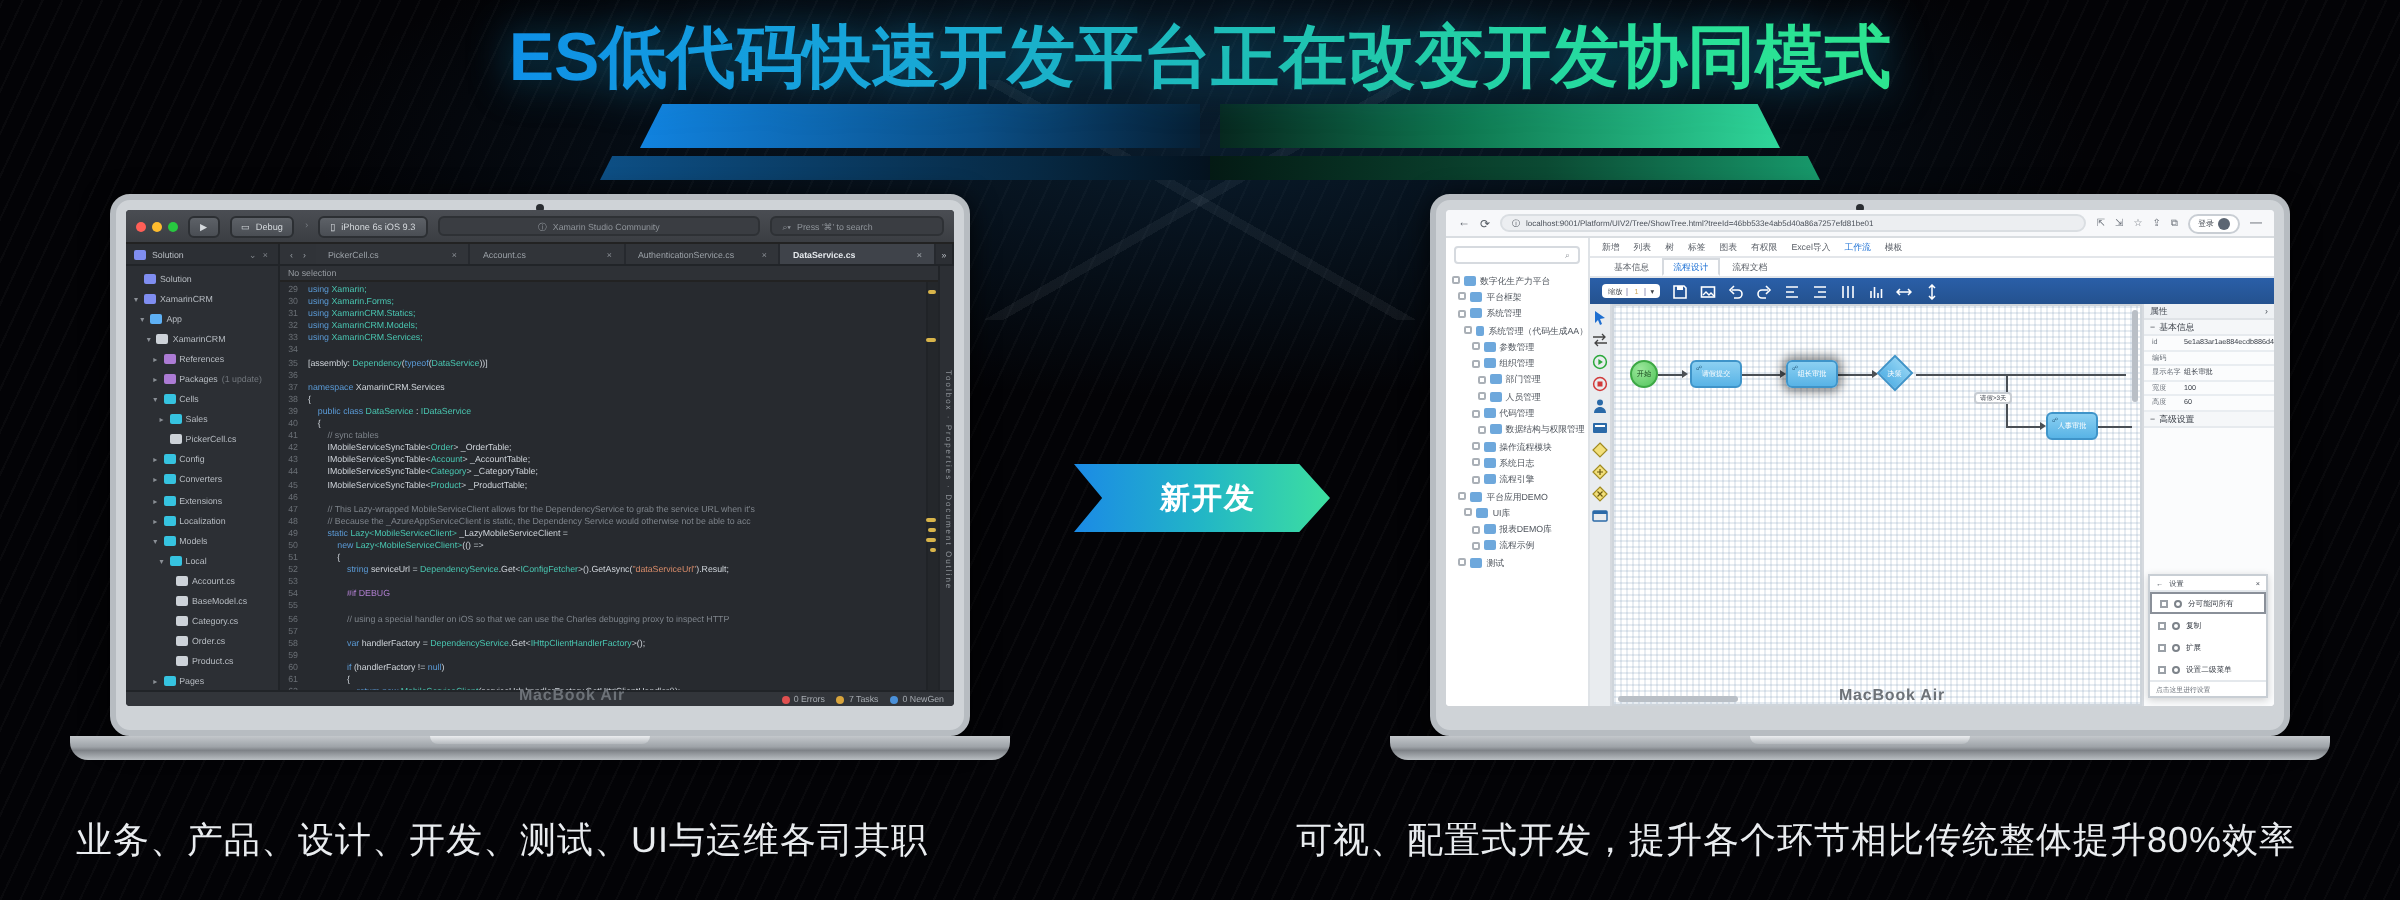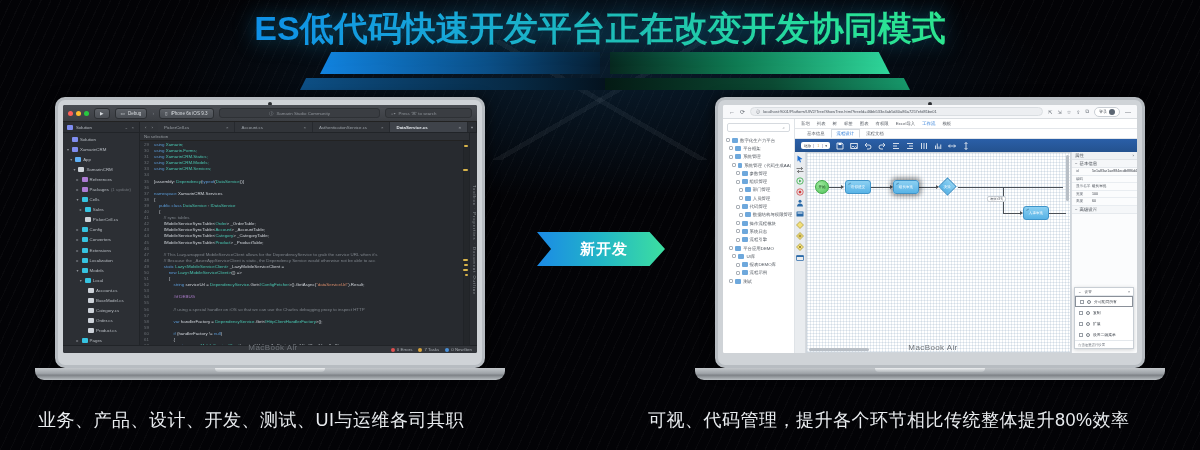--- a/index.html
+++ b/index.html
@@ -66,22 +66,22 @@
     padding:5px 5px 12px 5px;
     box-shadow:0 3px 14px rgba(0,0,0,.8);
     position:relative;
   }
   .camera {
     position:absolute; top:2px; left:50%; margin-left:-2px;
     width:4px; height:4px; border-radius:50%; background:#2a2d31;
   }
   .screen { background:#1f2126; border-radius:2px; overflow:hidden; height:248px; position:relative; }
   .brand {
-    position:absolute; bottom:1px; left:3px; width:100%;
-    text-align:center; font-size:8px; color:#6d7278; letter-spacing:.4px;
+    position:absolute; bottom:1px; left:16px; width:100%;
+    text-align:center; font-size:8px; color:#6d7278; letter-spacing:.4px;font-weight:bold;
   }
   .base {
     height:12px; margin:0 -20px;
     background:linear-gradient(180deg,#c3c7cb 0%, #9ea3a8 45%, #7e8287 60%, #b9bec2 100%);
     border-radius:0 0 9px 9px;
     position:relative;
   }
   .base::after{
     content:""; position:absolute; left:50%; top:0; transform:translateX(-50%);
     width:110px; height:4px; border-radius:0 0 5px 5px;
@@ -921,13 +921,13 @@
     </div>
   </div>
   <div class="base"></div>
 </div>
 
 <div id="arrow-badge">
   <span>新开发</span>
 </div>
 
 <div class="caption" id="caption-left">业务、产品、设计、开发、测试、UI与运维各司其职</div>
-<div class="caption" id="caption-right">可视、代码管理，提升各个环节相比传统整体提升80%效率</div>
+<div class="caption" id="caption-right">可视、配置式开发，提升各个环节相比传统整体提升80%效率</div>
 
 </body></html>

